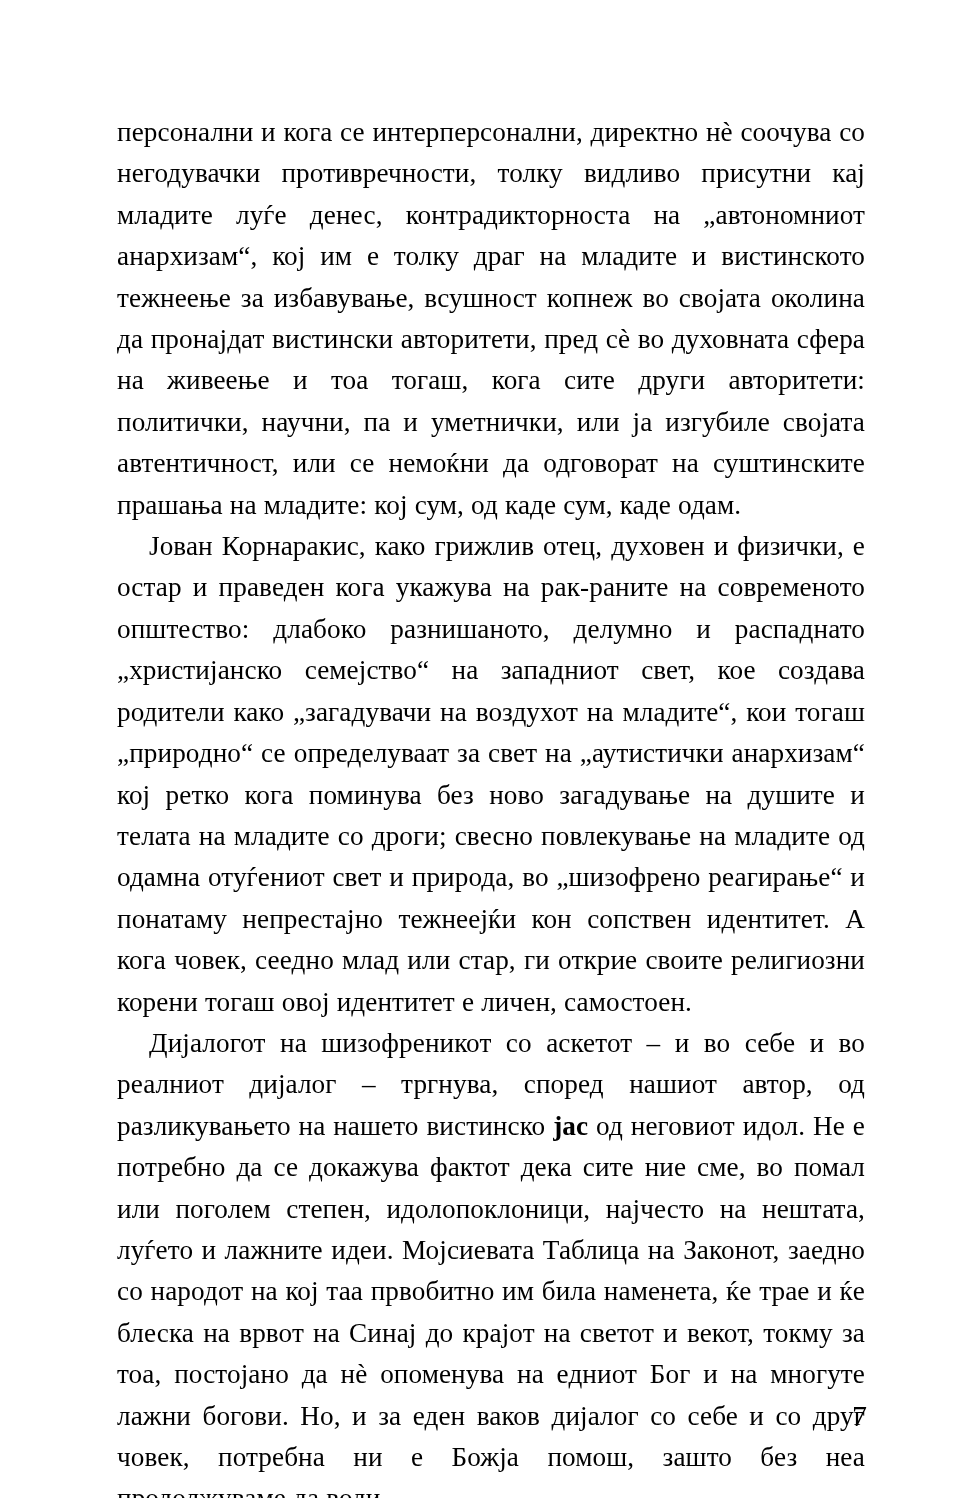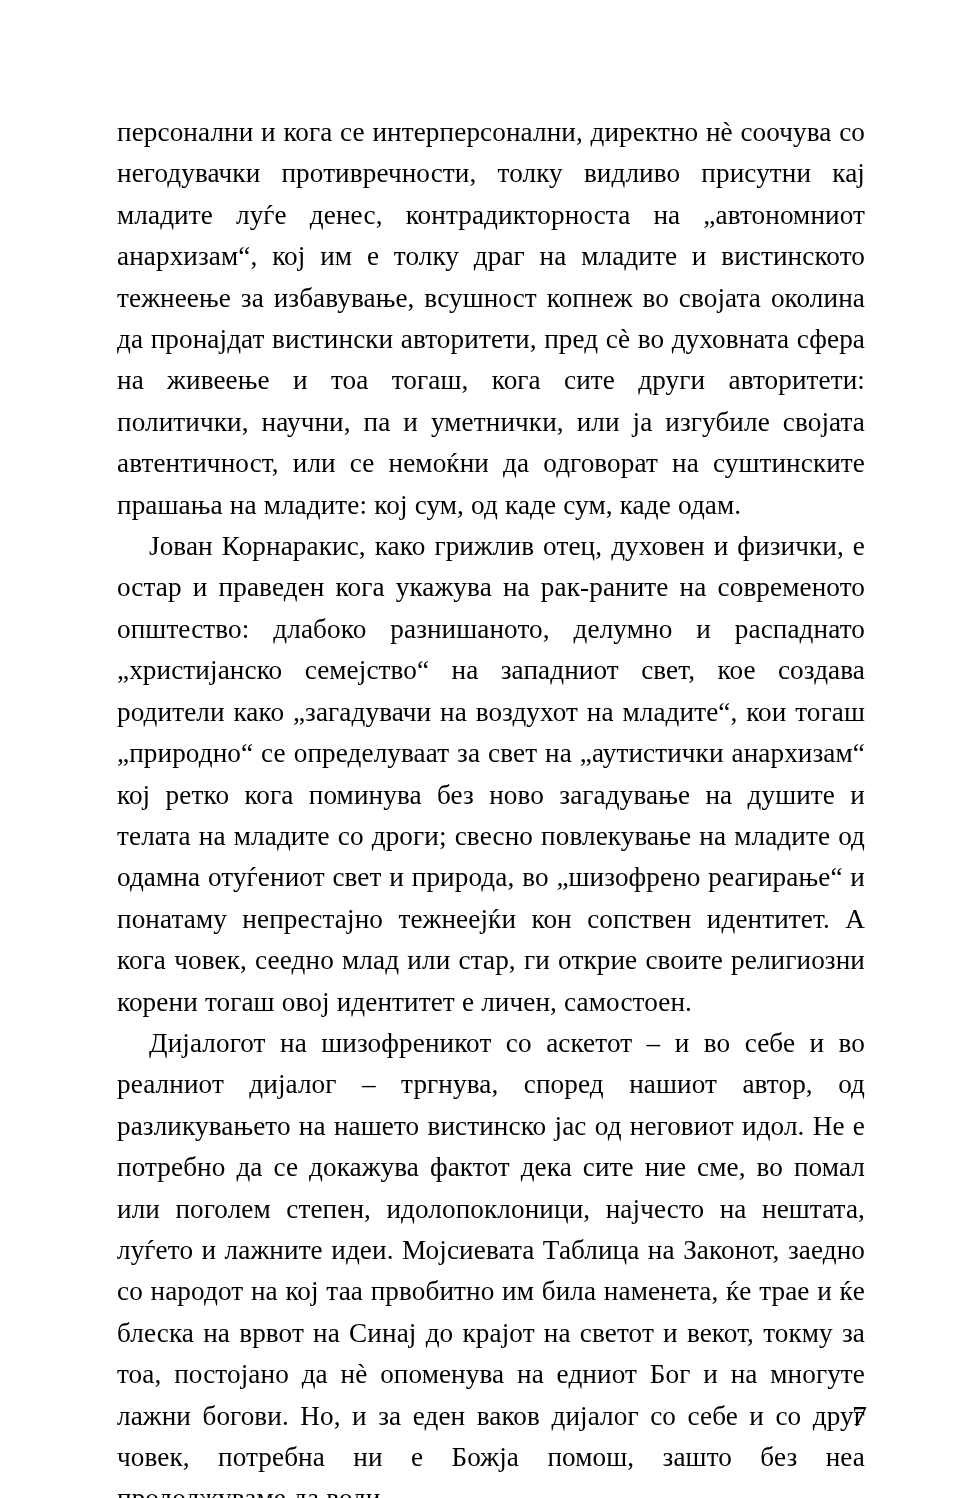--- a/index.html
+++ b/index.html
@@ -41,21 +41,21 @@
     hyphens: none;
   }
   .para.indented {
     text-indent: 32px;
   }
   .para + .para {
     margin-top: 0;
   }
   .para b,
   .para .bold {
-    font-weight: normal;
+    font-weight: bold;
   }
   
   .para:last-child {
     text-align: justify;
   }
   .folio {
     position: absolute;
     right: 113px;
     top: 1399px;
     font-size: 30px;

